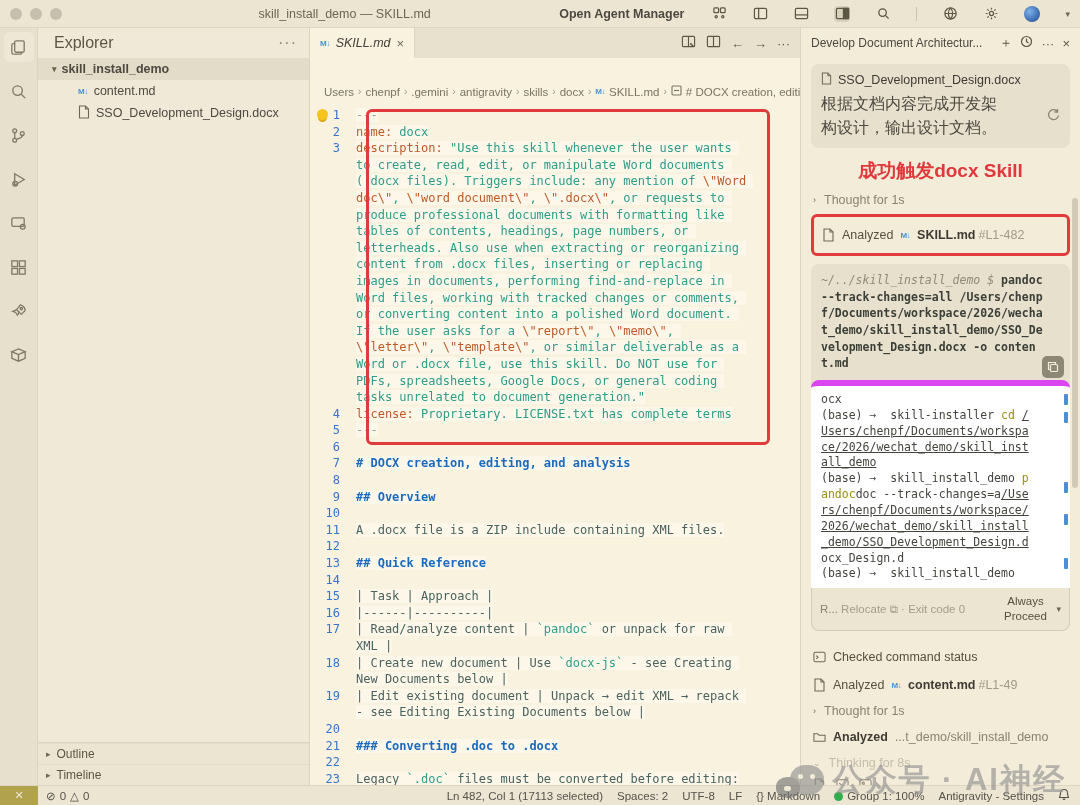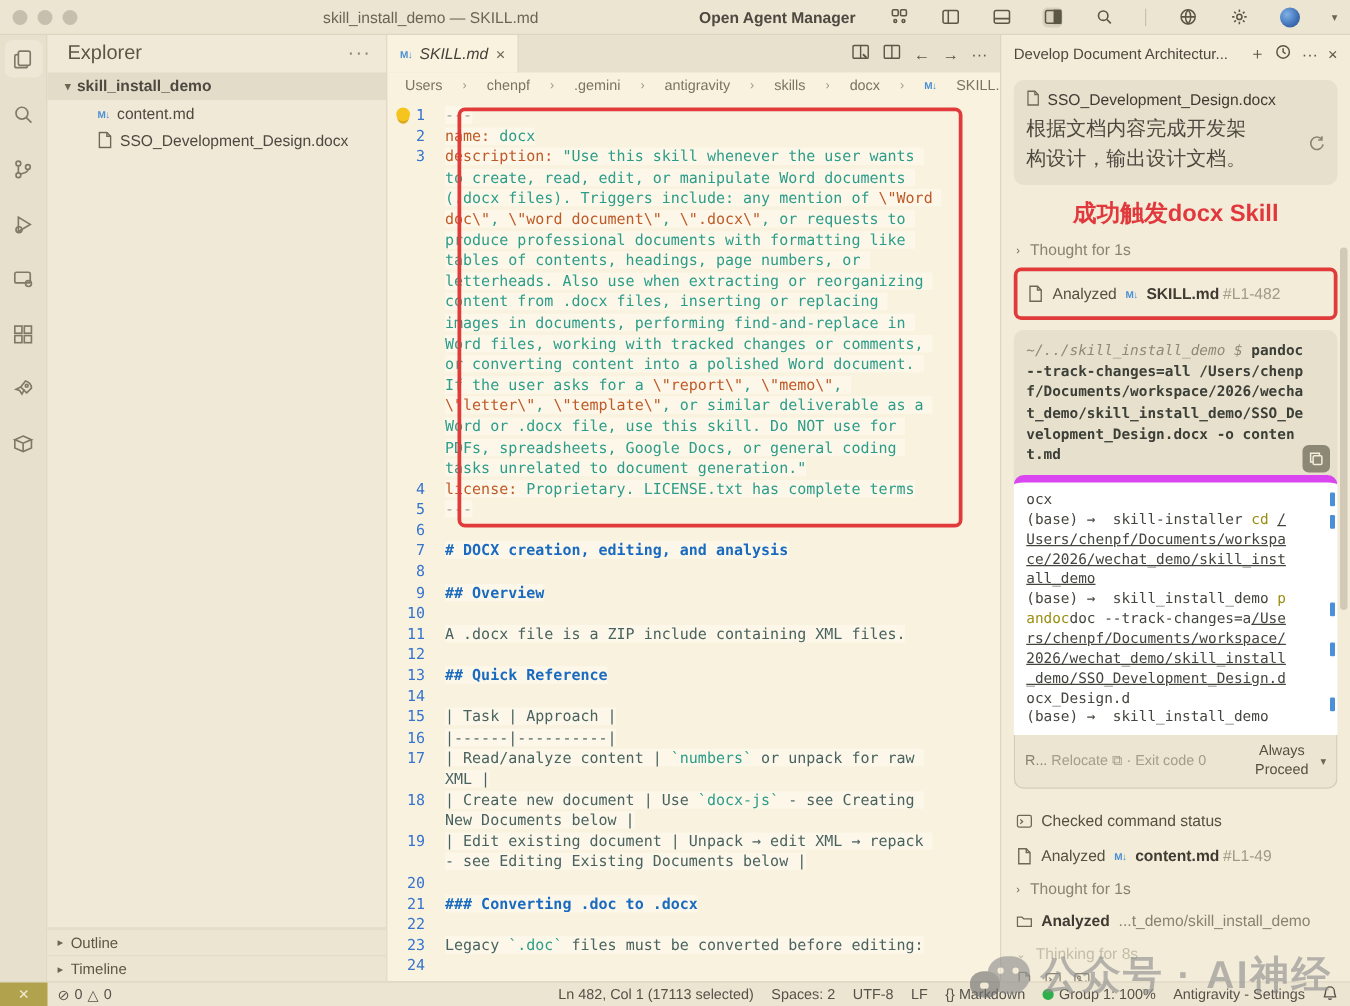--- a/index.html
+++ b/index.html
@@ -42,21 +42,21 @@
   .tw { font-size:9px; color:#6b6654; }
 
   
   .editor-col { flex:1; display:flex; flex-direction:column; min-width:0; background:#f9f2df; }
   .tabbar { height:30px; background:#e8e1ce; display:flex; align-items:stretch; flex:0 0 auto; }
   .tab { display:flex; align-items:center; gap:6px; padding:0 10px; background:#f9f2df; font-size:12.5px; border-right:1px solid #ddd5c0; }
   .tab .tname { font-style:italic; color:#44403a; }
   .tab .close { color:#6b6654; font-size:13px; }
   .tab-actions { margin-left:auto; display:flex; align-items:center; gap:10px; padding-right:10px; color:#5c5744; font-size:13px; }
   .tab-actions svg { width:15px; height:15px; }
-  .breadcrumb { height:21px; display:flex; align-items:center; gap:16px; padding:0 4px 0 14px; font-size:11.5px; color:#7a7461; white-space:nowrap; overflow:hidden; }
+  .breadcrumb { height:21px; display:flex; align-items:center; gap:4px; padding:0 4px 0 14px; font-size:11.5px; color:#7a7461; white-space:nowrap; overflow:hidden;margin-top:23px; }
   .breadcrumb .bsep { font-size:10px; color:#a09a85; }
   .code-area { flex:1; position:relative; overflow:hidden; padding-top:5px; font-family:"DejaVu Sans Mono", monospace; font-size:12px; line-height:16.6px; }
   .bulb { position:absolute; left:7px; top:7px; width:11px; height:11px; border-radius:50%; background:#f5c51d; box-shadow:0 3px 0 -1px #d9a71a; }
   .code-line { display:flex; min-height:16.6px; }
   .ln { width:46px; flex:0 0 46px; text-align:right; padding-right:16px; color:#3674cf; user-select:none; }
   .lc { width:392px; white-space:pre-wrap; word-break:break-word; color:#4a6360; }
   .lc span { background:#fcf7e8; }
   .seg-dim { color:#9aa09b; }
   .seg-k { color:#bf5a28; }
   .seg-s { color:#2d9d8a; }
@@ -384,21 +384,21 @@
             <div class="code-line">
               <div class="ln">15</div>
               <div class="lc"><span class="seg-p">| Task | Approach |</span></div>
             </div>
             <div class="code-line">
               <div class="ln">16</div>
               <div class="lc"><span class="seg-p">|------|----------|</span></div>
             </div>
             <div class="code-line">
               <div class="ln">17</div>
-              <div class="lc"><span class="seg-p">| Read/analyze content | </span><span class="seg-c">`numbers`</span><span class="seg-p"> or unpack for raw XML |</span></div>
+              <div class="lc"><span class="seg-p">| Read/analyze content | </span><span class="seg-c">`pandoc`</span><span class="seg-p"> or unpack for raw XML |</span></div>
             </div>
             <div class="code-line">
               <div class="ln">18</div>
               <div class="lc"><span class="seg-p">| Create new document | Use </span><span class="seg-c">`docx-js`</span><span class="seg-p"> - see Creating New Documents below |</span></div>
             </div>
             <div class="code-line">
               <div class="ln">19</div>
               <div class="lc"><span class="seg-p">| Edit existing document | Unpack → edit XML → repack - see Editing Existing Documents below |</span></div>
             </div>
             <div class="code-line">

